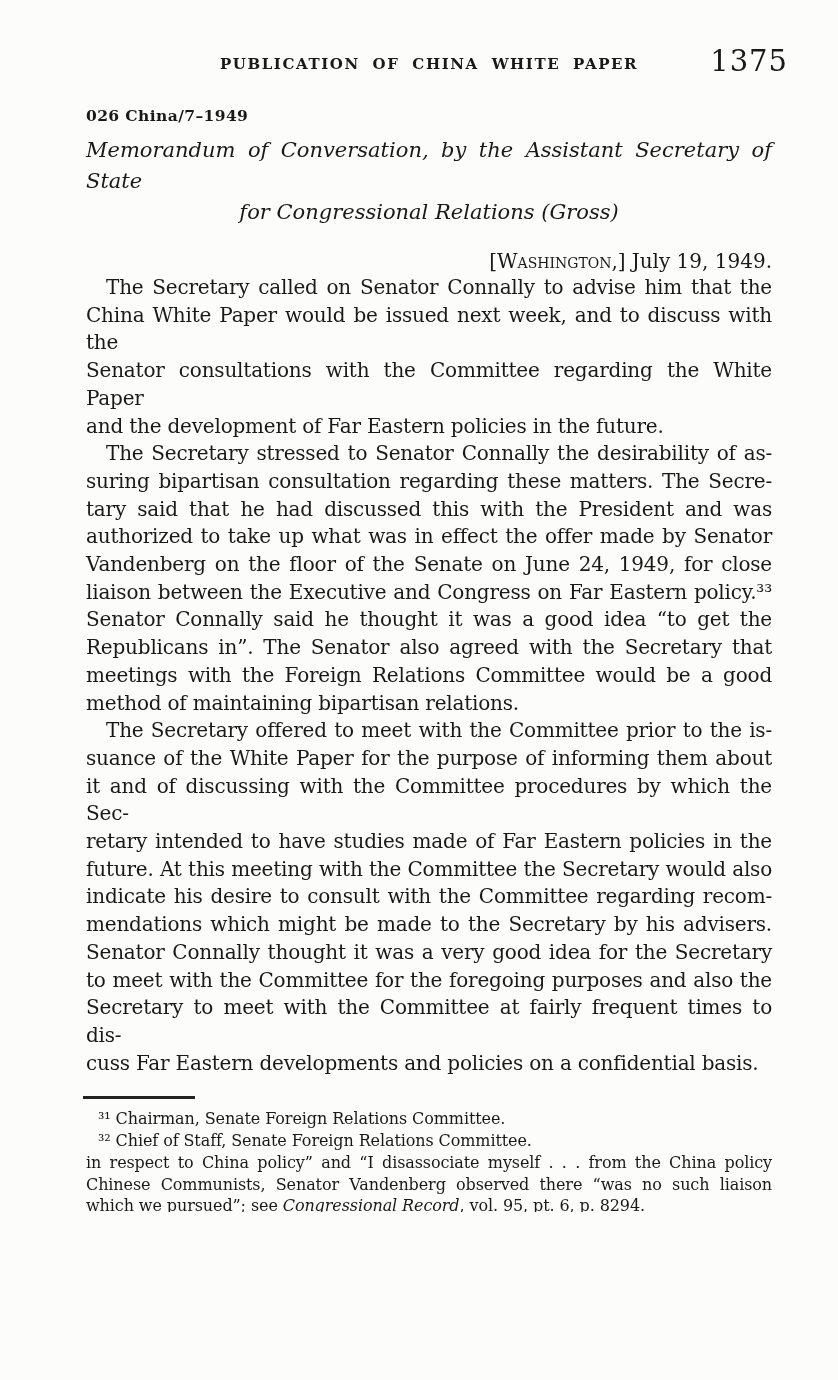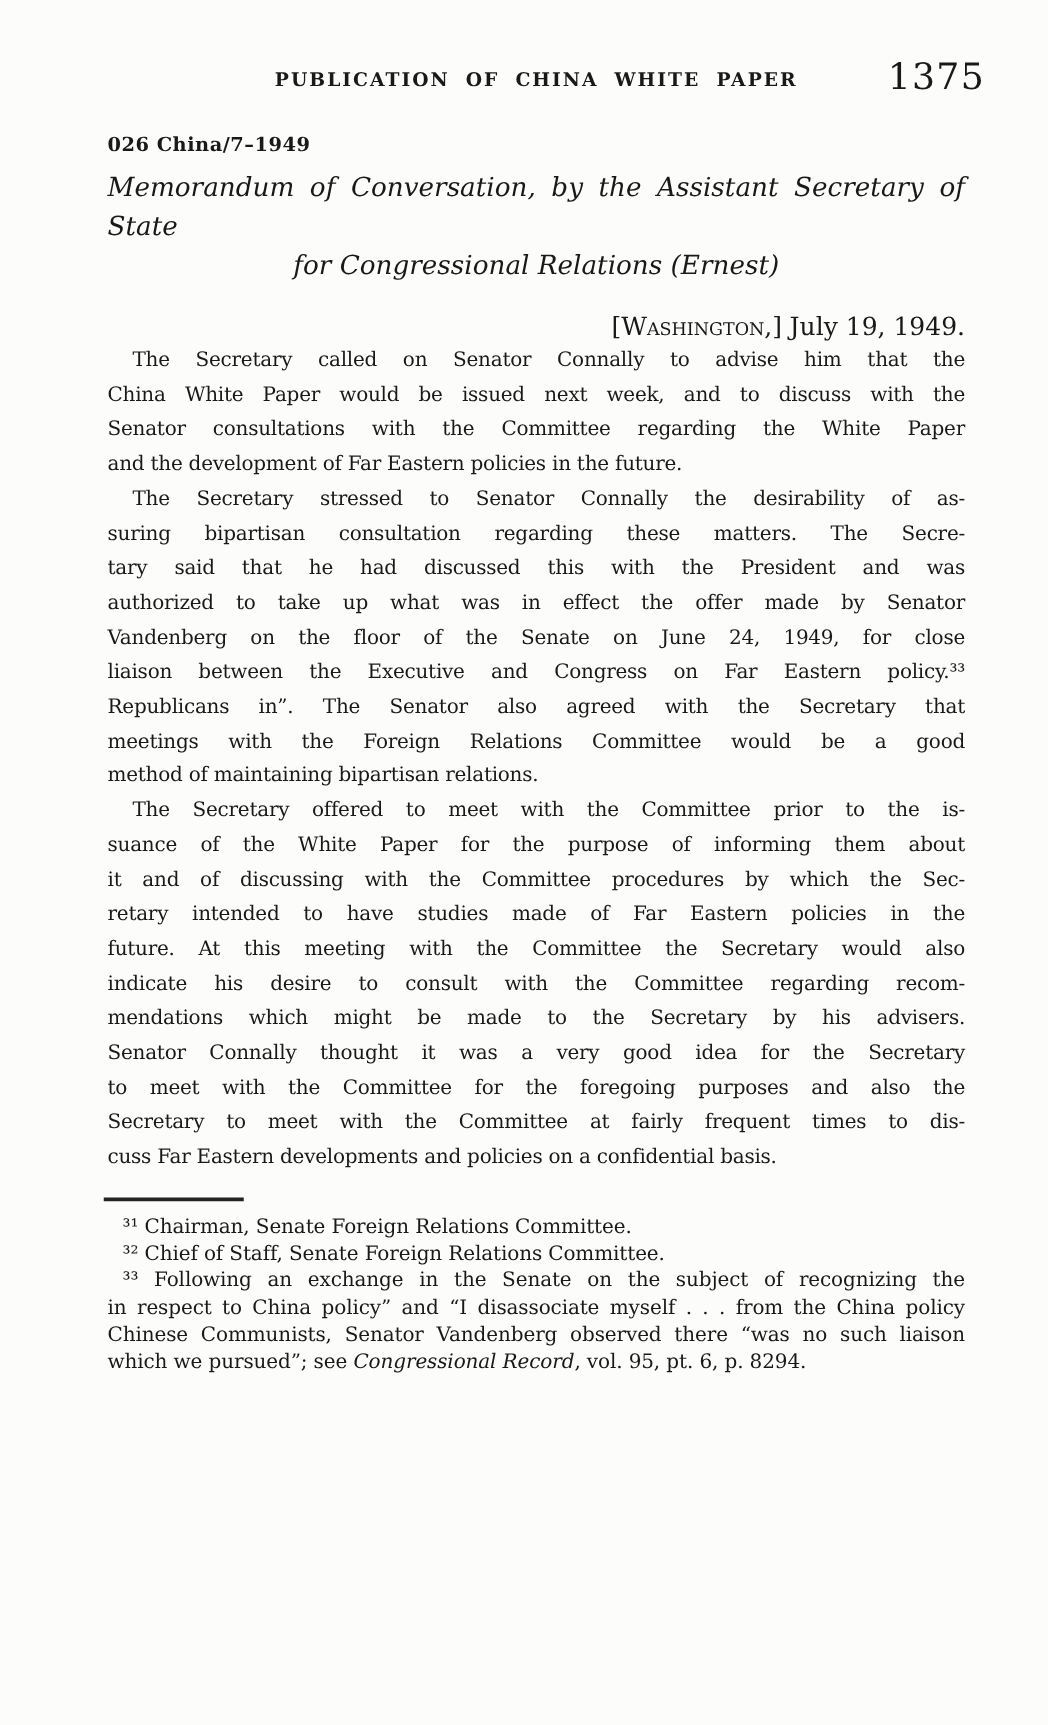--- a/index.html
+++ b/index.html
@@ -69,21 +69,21 @@
     font-size: 20px;
     line-height: 27px;
   }
   .p-line1 { position: relative; }
   .p-label { position: absolute; left: 2px; top: 0; letter-spacing: 0.5px; }
   .p-text { display: block; margin-left: 156px; text-align: justify; text-align-last: justify; }
   .p-line2 { margin-left: 158px; }
   
   .body-text {
     margin-top: 1px;
-    font-size: 16px;
+    font-size: 20px;
     line-height: 27.7px;
     letter-spacing: -0.2px;
   }
   .line { text-align: justify; text-align-last: justify; }
   .line.last { text-align: left; text-align-last: left; }
   .ind { text-indent: 20px; }
   
   .fn-rule {
     margin-top: 19px;
     margin-left: -3px;
@@ -110,21 +110,21 @@
 
     <div class="header-row">
       <div class="running-title">PUBLICATION OF CHINA WHITE PAPER</div>
       <div class="page-number">1375</div>
     </div>
 
     <div class="citation">026 China/7–1949</div>
 
     <div class="doc-title">
       <div class="jl">Memorandum of Conversation, by the Assistant Secretary of State</div>
-      <div class="center">for Congressional Relations (Ernest)</div>
+      <div class="center">for Congressional Relations (Gross)</div>
     </div>
 
     <div class="dateline">
       <span class="sc">[Washington,]</span><span class="date">July 19, 1949.</span>
     </div>
 
 
     <div class="body-text">
       <div class="paragraph">
         <div class="line ind">The Secretary called on Senator Connally to advise him that the</div>
@@ -132,20 +132,21 @@
         <div class="line">Senator consultations with the Committee regarding the White Paper</div>
         <div class="line last">and the development of Far Eastern policies in the future.</div>
       </div>
       <div class="paragraph">
         <div class="line ind">The Secretary stressed to Senator Connally the desirability of as-</div>
         <div class="line">suring bipartisan consultation regarding these matters. The Secre-</div>
         <div class="line">tary said that he had discussed this with the President and was</div>
         <div class="line">authorized to take up what was in effect the offer made by Senator</div>
         <div class="line">Vandenberg on the floor of the Senate on June 24, 1949, for close</div>
         <div class="line">liaison between the Executive and Congress on Far Eastern policy.³³</div>
+        <div class="line">Senator Connally said he thought it was a good idea “to get the</div>
         <div class="line">Republicans in”. The Senator also agreed with the Secretary that</div>
         <div class="line">meetings with the Foreign Relations Committee would be a good</div>
         <div class="line last">method of maintaining bipartisan relations.</div>
       </div>
       <div class="paragraph">
         <div class="line ind">The Secretary offered to meet with the Committee prior to the is-</div>
         <div class="line">suance of the White Paper for the purpose of informing them about</div>
         <div class="line">it and of discussing with the Committee procedures by which the Sec-</div>
         <div class="line">retary intended to have studies made of Far Eastern policies in the</div>
         <div class="line">future. At this meeting with the Committee the Secretary would also</div>
@@ -157,21 +158,20 @@
         <div class="line last">cuss Far Eastern developments and policies on a confidential basis.</div>
       </div>
     </div>
 
     <div class="fn-rule"></div>
 
     <div class="footnotes">
       <div class="fn ind-sm">³¹ Chairman, Senate Foreign Relations Committee.</div>
       <div class="fn ind-sm">³² Chief of Staff, Senate Foreign Relations Committee.</div>
       <div>
-        <div class="fn jl ind-sm">³³ Following an exchange in the Senate on the subject of recognizing the</div>
         <div class="fn jl">in respect to China policy” and “I disassociate myself . . . from the China policy</div>
         <div class="fn jl">Chinese Communists, Senator Vandenberg observed there “was no such liaison</div>
         <div class="fn"><span>which we pursued”; see </span><em>Congressional Record</em><span>, vol. 95, pt. 6, p. 8294.</span></div>
       </div>
     </div>
 
   </div>
 </div>
 
 </body></html>

